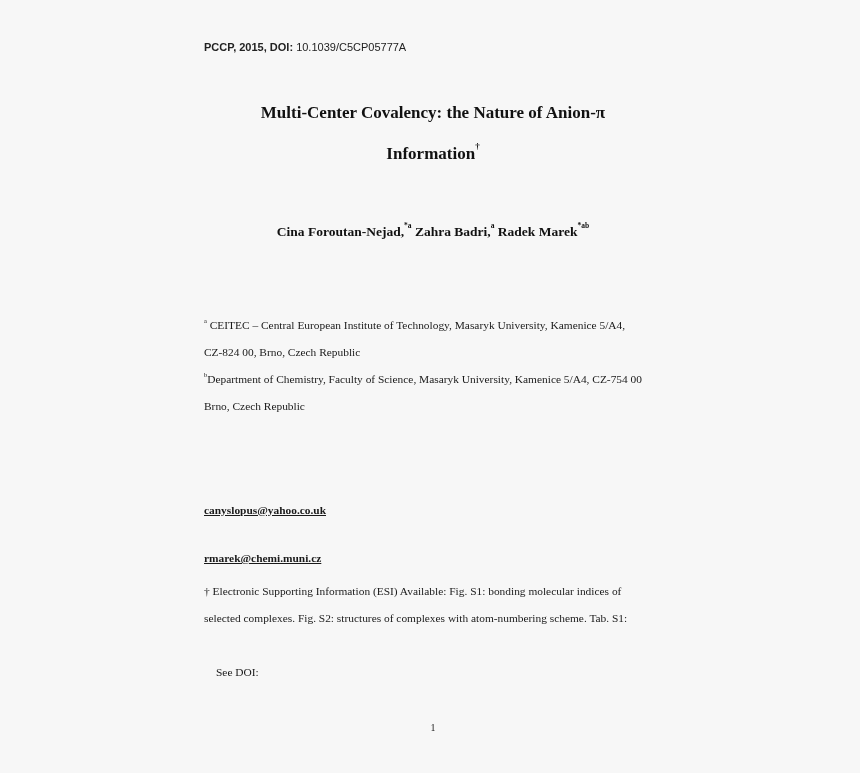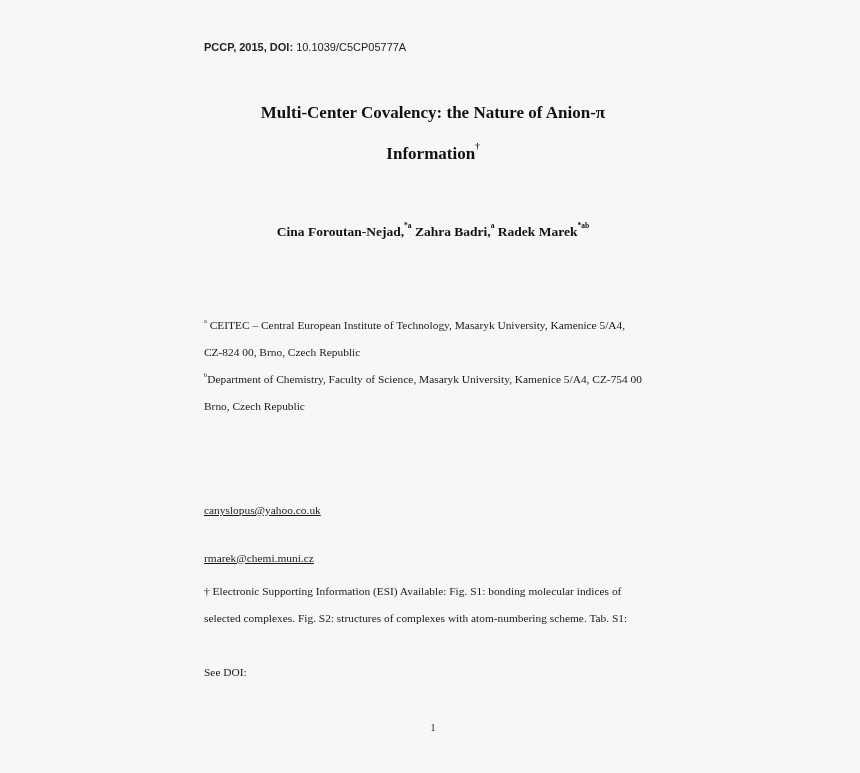--- a/index.html
+++ b/index.html
@@ -60,20 +60,21 @@
       left: 204px;
       font-size: 11.4px;
       color: #1a1a1a;
       white-space: nowrap;
     }
     .line sup { font-size: 6.5px; vertical-align: top; position: relative; top: -2px; }
     .email {
       text-decoration: underline;
       color: #1a1a1a;
       cursor: pointer;
+      font-weight: bold;
     }
     .page-number {
       position: absolute;
       left: 0;
       width: 866px;
       top: 722px;
       text-align: center;
       font-size: 10px;
       color: #222;
     }
@@ -100,16 +101,16 @@
   <div class="line" style="top:319px;"><sup>a</sup> <span>CEITEC – Central European Institute of Technology, Masaryk University, Kamenice 5/A4,</span></div>
   <div class="line" style="top:346px;">CZ-824 00, Brno, Czech Republic</div>
   <div class="line" style="top:373px;"><sup>b</sup><span>Department of Chemistry, Faculty of Science, Masaryk University, Kamenice 5/A4, CZ-754 00</span></div>
   <div class="line" style="top:400px;">Brno, Czech Republic</div>
 
   <div class="line" style="top:504px;"><span class="email">canyslopus@yahoo.co.uk</span></div>
   <div class="line" style="top:531px;margin-top:21px;"><span class="email">rmarek@chemi.muni.cz</span></div>
 
   <div class="line" style="top:585px;">† Electronic Supporting Information (ESI) Available: Fig. S1: bonding molecular indices of</div>
   <div class="line" style="top:612px;">selected complexes. Fig. S2: structures of complexes with atom-numbering scheme. Tab. S1:</div>
-  <div class="line" style="top:666px;">See DOI:</div>
+  <div class="line" style="top:666px;margin-left:12px;">See DOI:</div>
 
   <div class="page-number">1</div>
 </div>
 
 </body></html>

